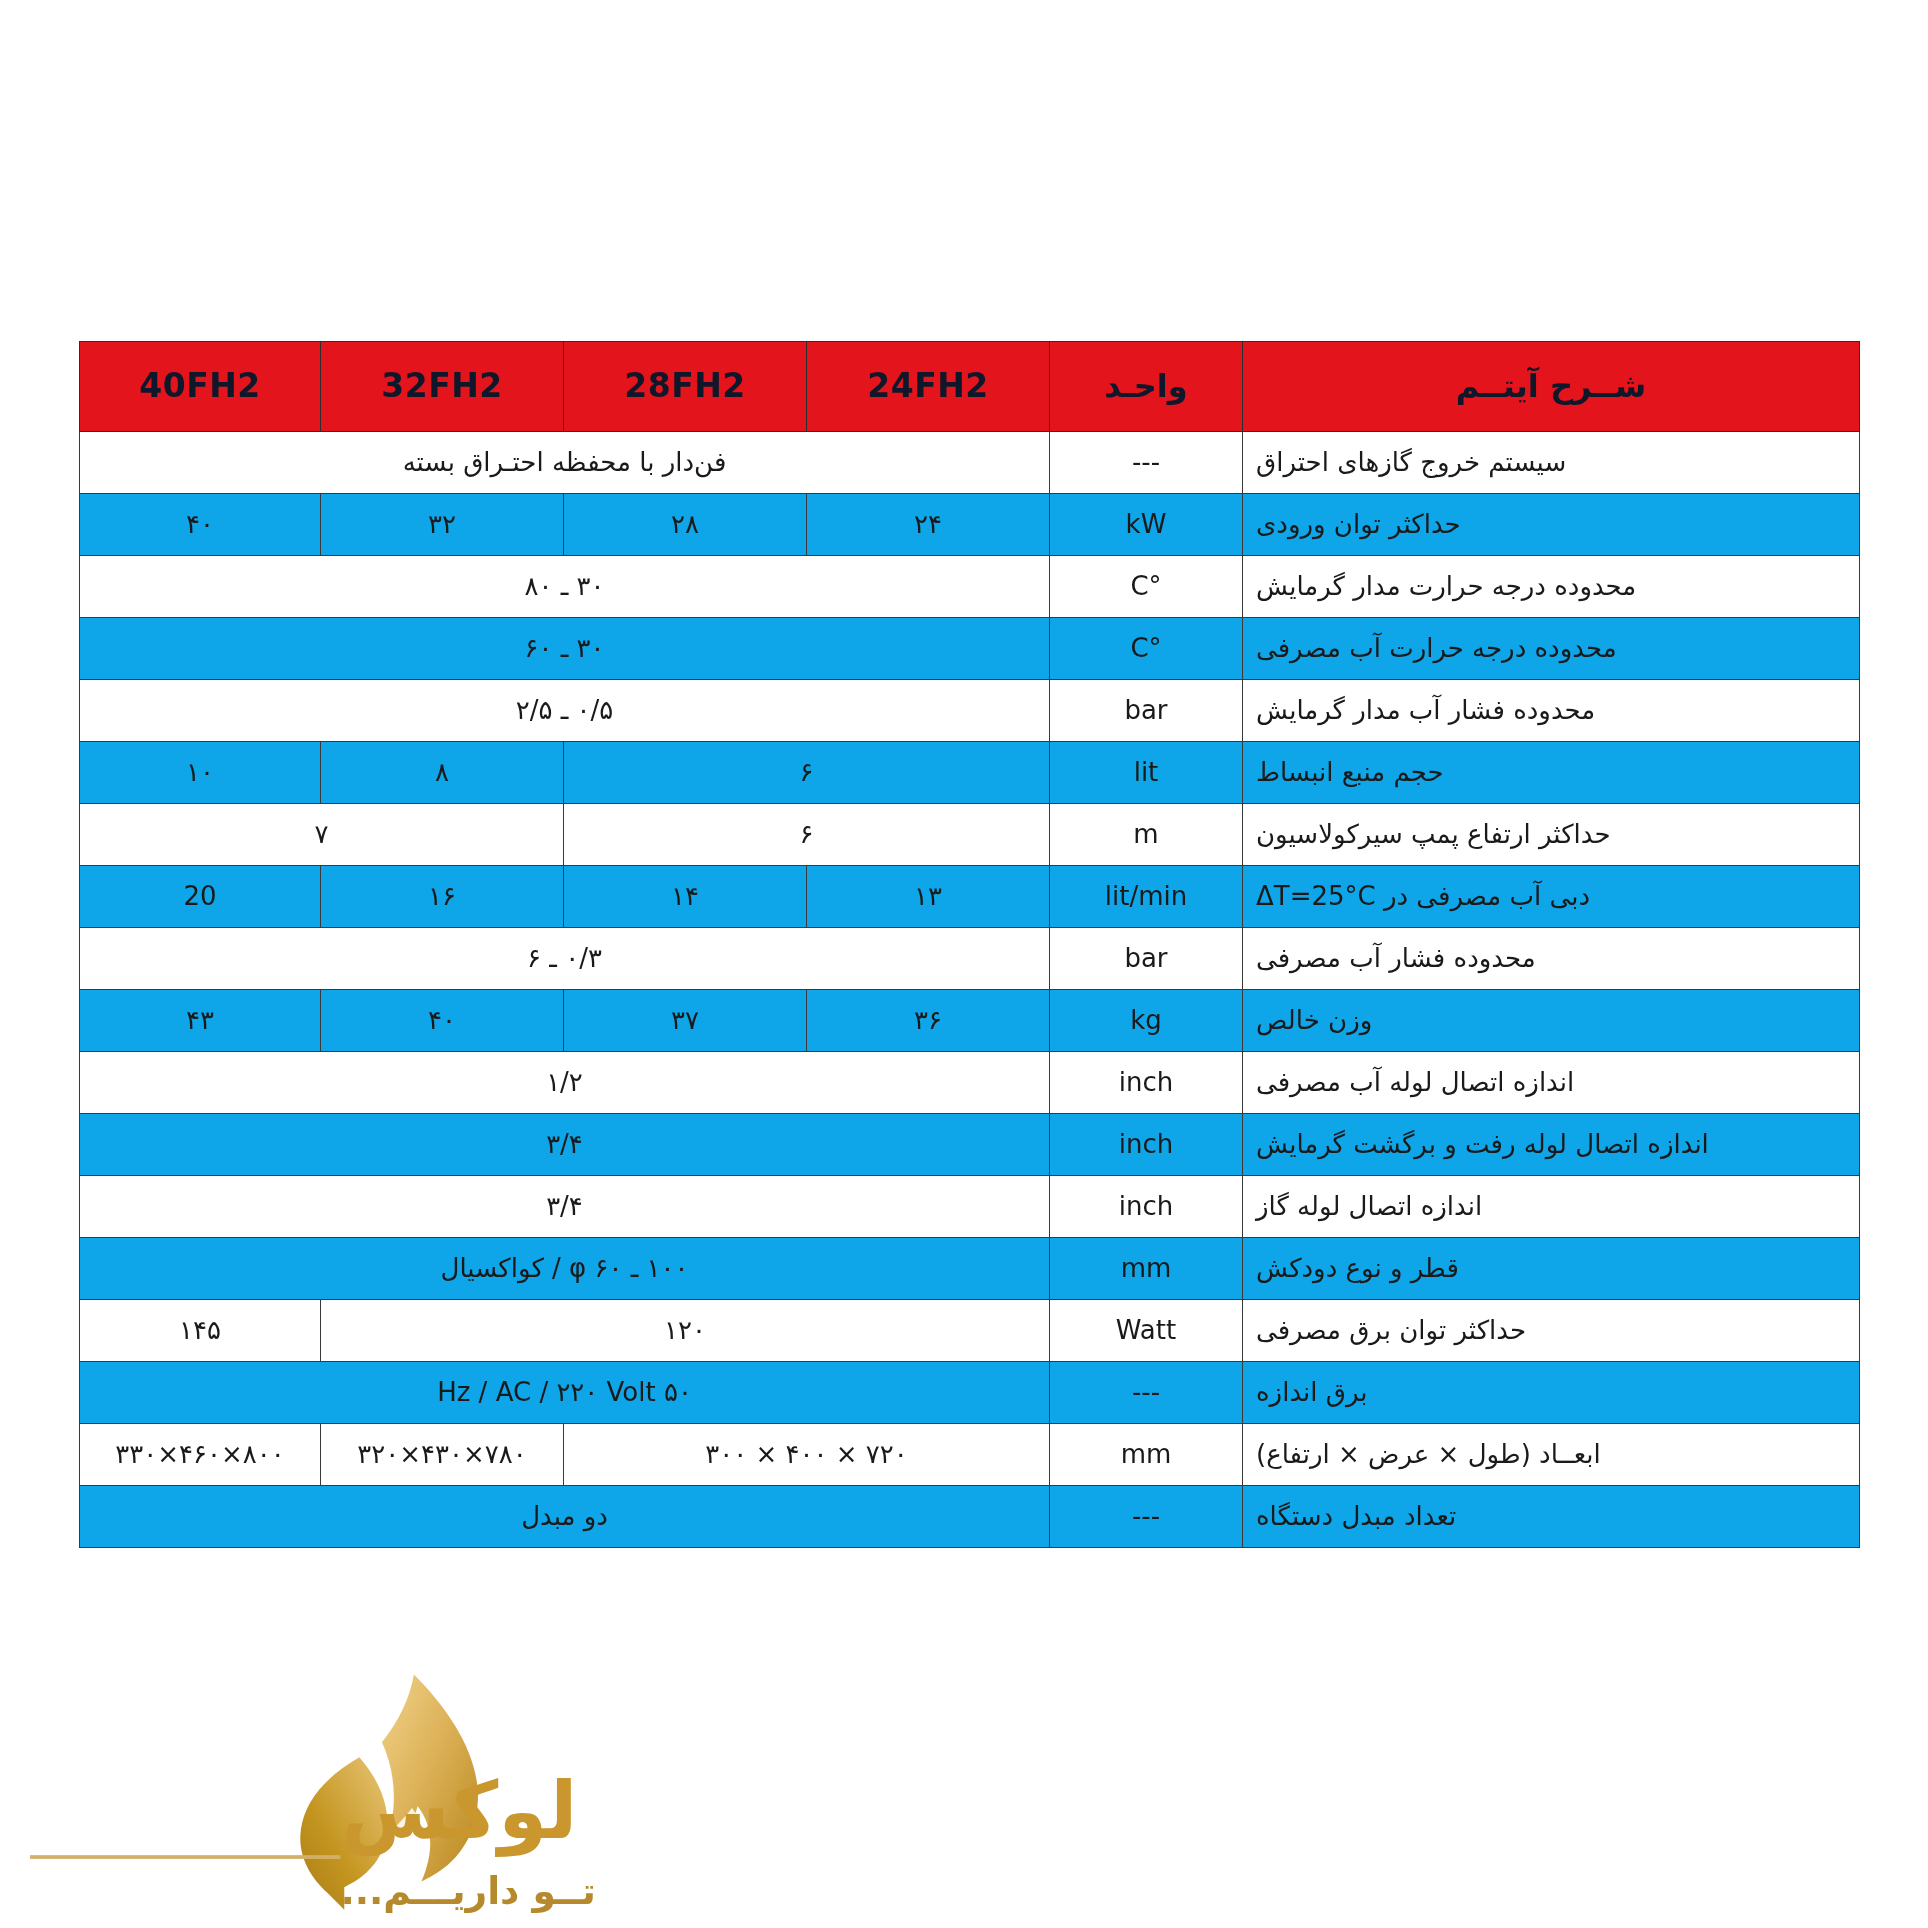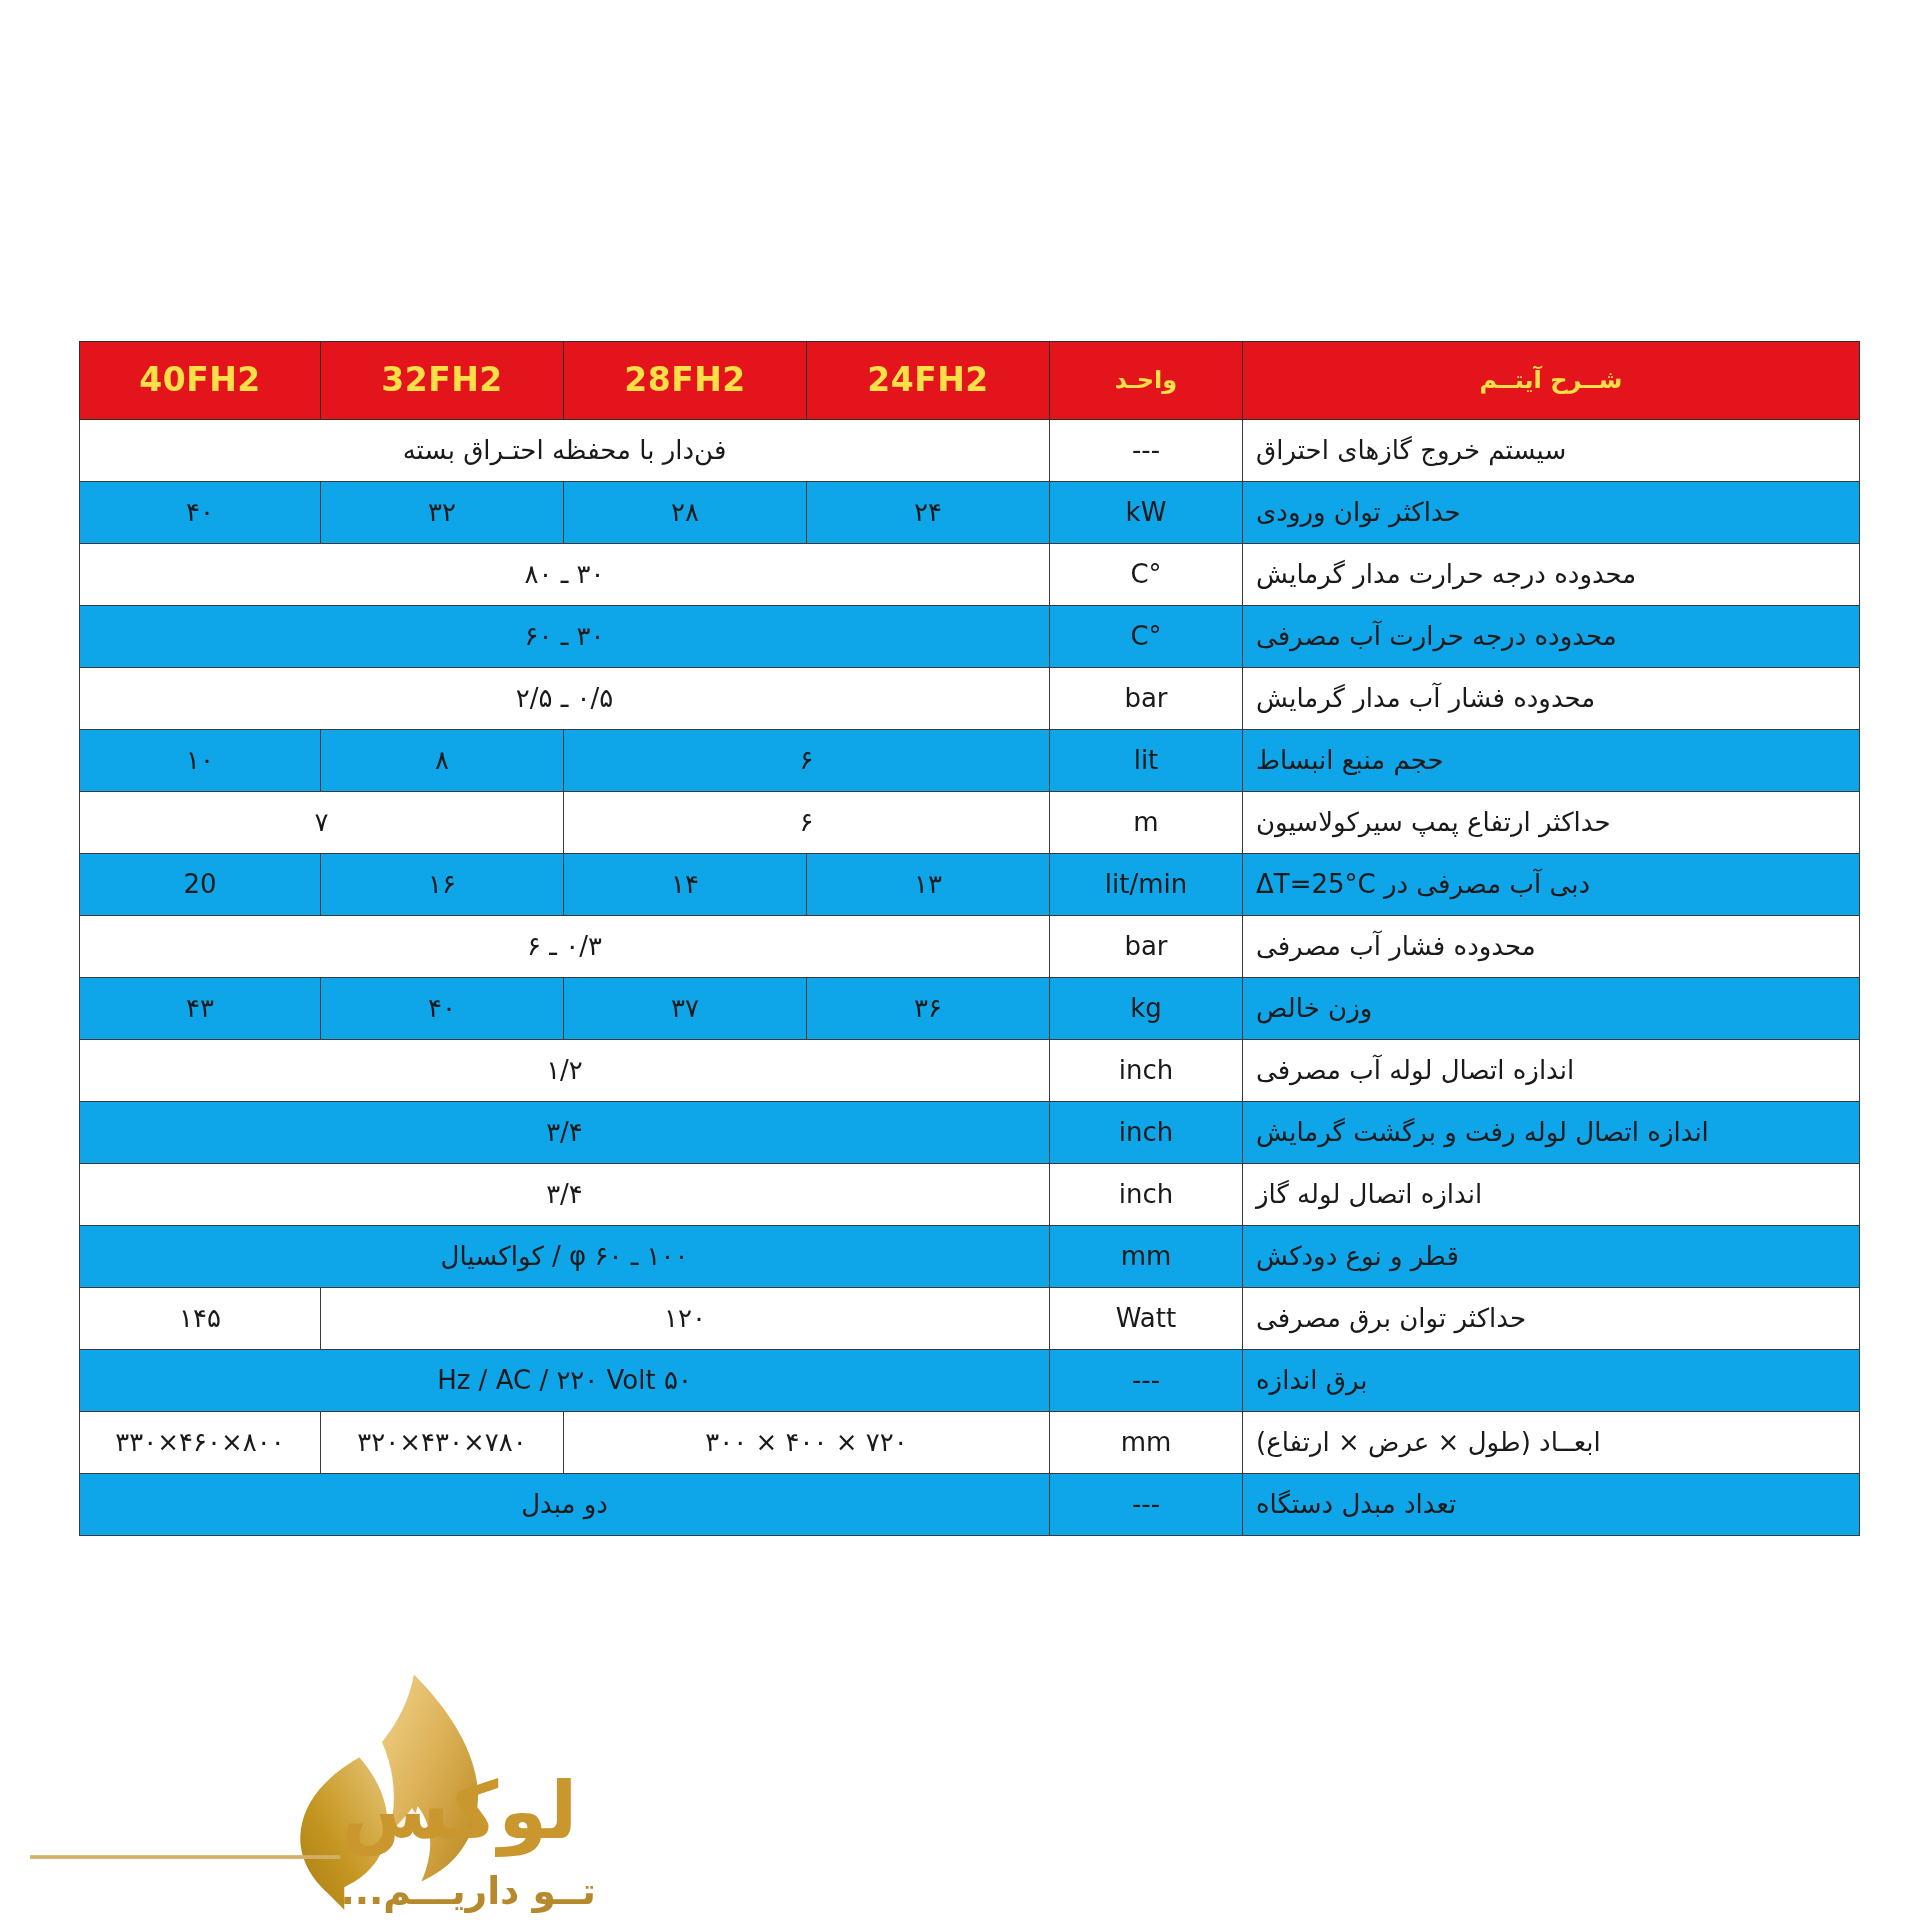--- a/index.html
+++ b/index.html
@@ -49,29 +49,29 @@
     vertical-align: middle;
     font-size: 24.5px;
     color: #1a1a1a;
     line-height: 1.35;
     height: 62px;
     box-sizing: border-box;
   }
 
   table.spec thead th {
     background: #e3141c;
-    color: #fde047;
+    color: #0f172a;
     font-weight: bold;
     font-size: 32px;
-    height: 78px;
+    height: 90px;
     letter-spacing: 0.5px;
     border-color: #2e2e2e;
   }
   table.spec thead th.model { font-size: 33px; }
-  table.spec thead th.fa    { font-size: 24px; }
+  table.spec thead th.fa    { font-size: 32px; }
 
   table.spec td.desc {
     text-align: left;
     font-size: 26px;
     padding-right: 21px;
   }
 
   table.spec td.unit {
     font-size: 26px;
     font-family: "DejaVu Sans", "Liberation Sans", sans-serif;

